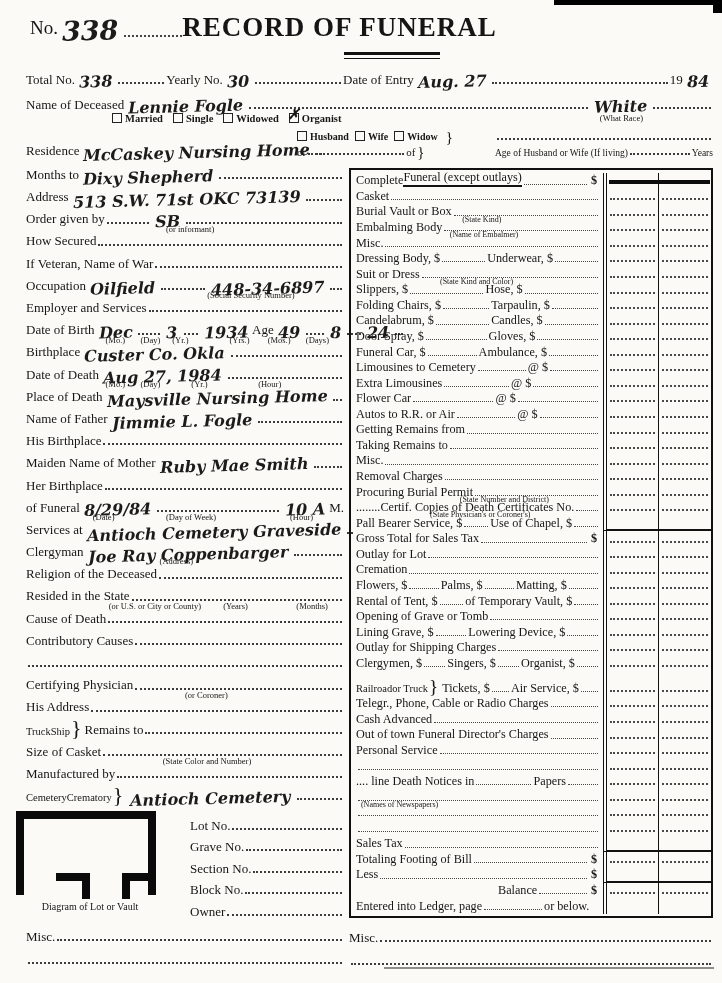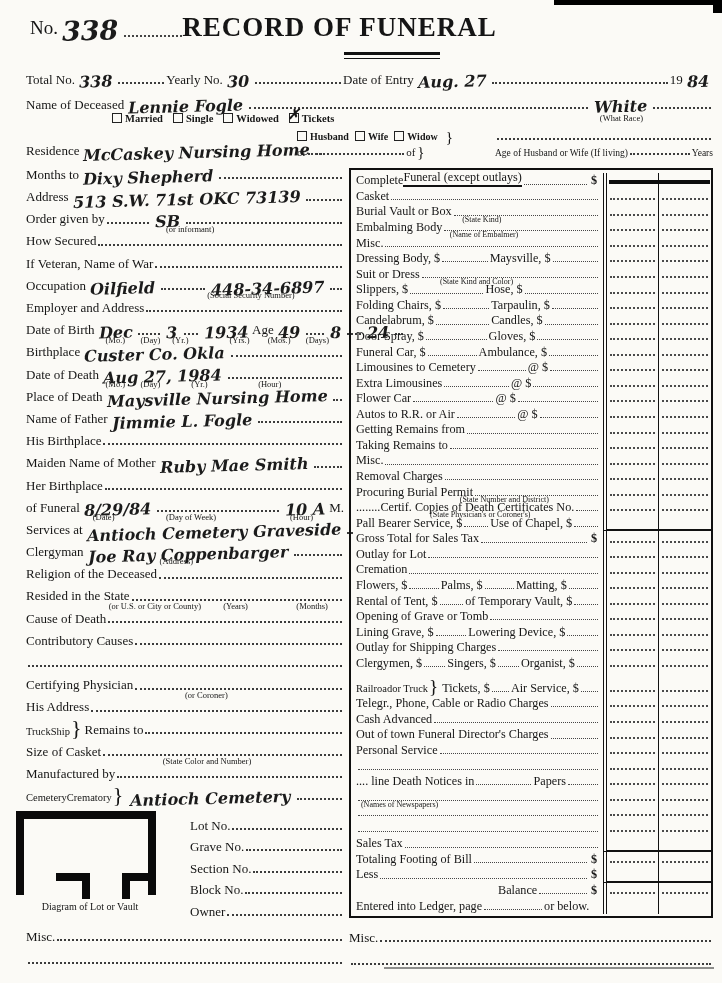--- a/index.html
+++ b/index.html
@@ -130,21 +130,21 @@
           <span class="cb"></span>
           <span class="cb-label">Married</span>
         </span><span class="cb-item">
           <span class="cb"></span>
           <span class="cb-label">Single</span>
         </span><span class="cb-item">
           <span class="cb"></span>
           <span class="cb-label">Widowed</span>
         </span><span class="cb-item">
           <span class="cb checked"></span>
-          <span class="cb-label">Tickets</span>
+          <span class="cb-label">Organist</span>
         </span></span>
     <span class="race-sub">(What Race)</span>
   </div>
 
   <div class="res-row">
     <div class="res-main">
       <span class="flabel">Residence</span>
       <span class="hand">McCaskey Nursing Home</span>
       <span class="dots"></span>
     </div>
@@ -215,21 +215,21 @@
             <span class="flabel">Occupation</span>
             <span class="hand">Oilfield</span>
             <span class="dots"></span>
             <span class="hand">448-34-6897</span>
             <span class="dots" style="flex: 0 0 12px;"></span>
             <div class="subs">
               <span style="left: 57%;">(Social Security Number)</span>
             </div>
           </div>
           <div class="lrow">
-            <span class="flabel">Employer and Address</span>
+            <span class="flabel">Employer and Services</span>
             <span class="dots"></span>
           </div>
           <div class="lrow">
             <span class="flabel">Date of Birth</span>
             <span class="hand">Dec</span>
             <span class="dots" style="flex: 0 0 22px;"></span>
             <span class="hand">3</span>
             <span class="dots" style="flex: 0 0 14px;"></span>
             <span class="hand">1934</span>
             <span class="flabel">Age</span>
@@ -475,21 +475,21 @@
               </div>
               <div class="money dot">
                 <span class="m1"></span>
                 <span class="m2"></span>
               </div>
             </div>
             <div class="crow">
               <div class="ctext">
                 <span class="clabel">Dressing Body, $</span>
                 <span class="dots"></span>
-                <span class="clabel">Maysville, $</span>
+                <span class="clabel">Underwear, $</span>
                 <span class="dots"></span>
               </div>
               <div class="money dot">
                 <span class="m1"></span>
                 <span class="m2"></span>
               </div>
             </div>
             <div class="crow">
               <div class="ctext">
                 <span class="clabel">Suit or Dress</span>

